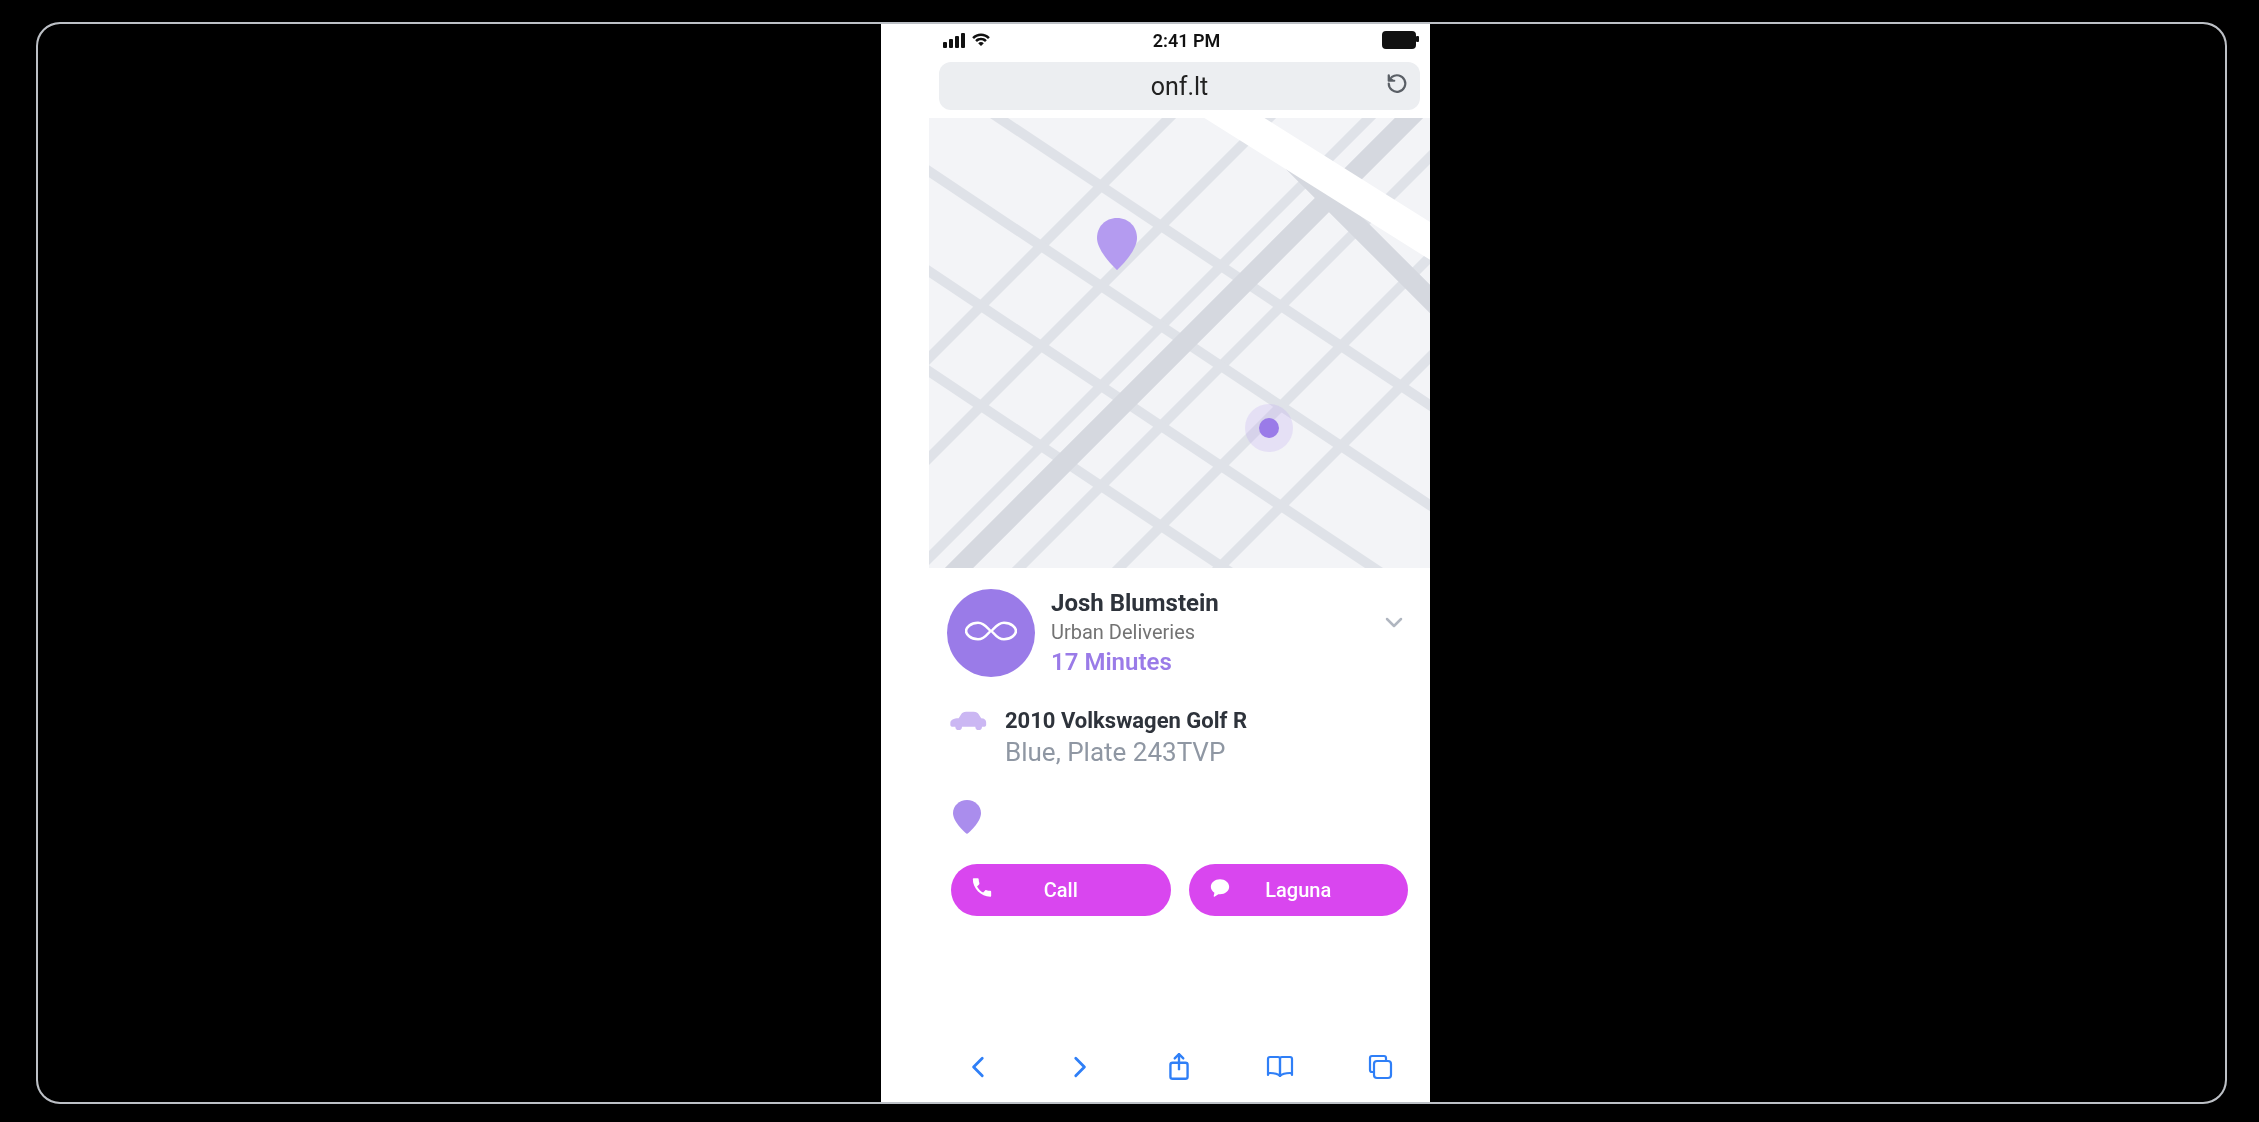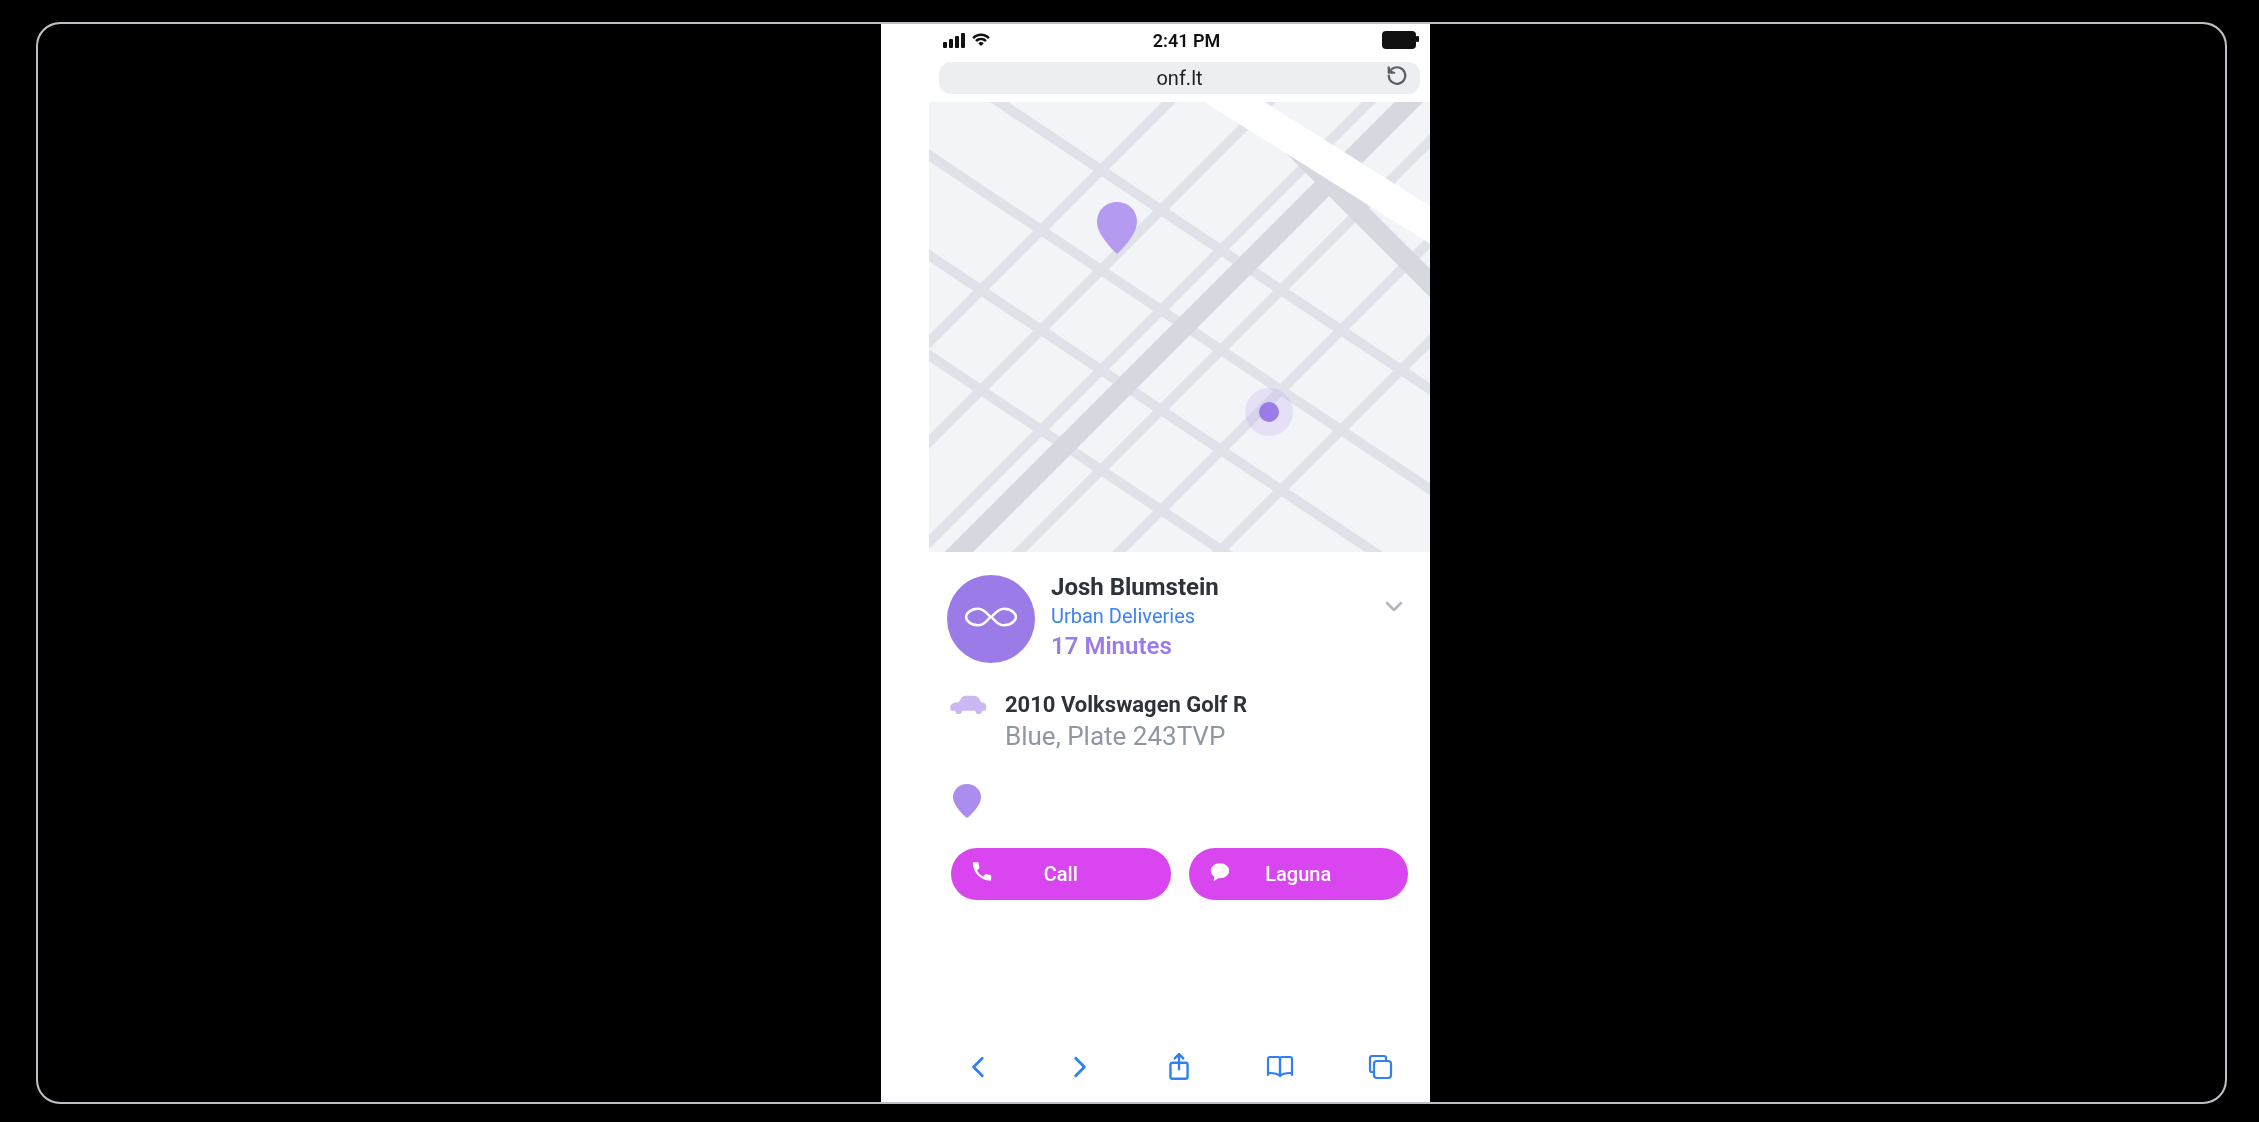--- a/index.html
+++ b/index.html
@@ -53,46 +53,46 @@
   .battery {
     width:30px; height:14px; border:2px solid #111; border-radius:4px; position:relative;
     background:#111;
   }
   .battery::after{
     content:""; position:absolute; right:-5px; top:3px; width:3px; height:6px; background:#111; border-radius:1px;
   }
   
   .urlbar-wrap { padding:6px 10px 8px 10px; }
   .urlbar {
-    height:32px; background:#eceef1; border-radius:12px;
+    height:48px; background:#eceef1; border-radius:12px;
     display:flex; align-items:center; justify-content:center;
     position:relative;
-    color:#222; font-size:20px; font-weight:400;
+    color:#222; font-size:25px; font-weight:400;
   }
   .urlbar .refresh { position:absolute; right:12px; top:50%; transform:translateY(-50%); color:#5a5f66; }
   
   .map { flex:0 0 450px; position:relative; background:#f1f2f6; overflow:hidden; }
   .map svg { position:absolute; inset:0; width:100%; height:100%; }
   
   .card {
     flex:1 1 auto;
     background:#fff;
     display:flex; flex-direction:column;
     padding:14px 18px 0 18px;
     gap:6px;
   }
-  .driver-row { display:flex; align-items:flex-end; gap:16px; position:relative; padding-top:6px; }
+  .driver-row { display:flex; align-items:center; gap:16px; position:relative; padding-top:6px; }
   .avatar {
     width:88px; height:88px; border-radius:50%; background:#9a7be8;
     display:flex; align-items:center; justify-content:center;
     flex-shrink:0;
   }
   .avatar svg { width:52px; height:28px; }
   .driver-text .name { font-size:24px; font-weight:700; color:#2e333b; line-height:1.3; }
-  .driver-text .company { font-size:20px; color:#3b82f6; line-height:1.35; }
+  .driver-text .company { font-size:20px; color:#737373; line-height:1.35; }
   .driver-text .eta { font-size:24px; color:#9a7be8; font-weight:600; line-height:1.35; }
   .chevron { position:absolute; right:6px; top:28px; color:#b0b6c0; }
   .info-row { display:flex; align-items:flex-start; gap:18px; padding-top:22px; }
   .info-icon { width:40px; display:flex; justify-content:center; padding-top:2px; flex-shrink:0; }
   .info-text .title { font-size:22px; font-weight:700; color:#2e333b; line-height:1.3; }
   .info-text .sub { font-size:26px; color:#8f97a3; line-height:1.35; }
   
   .actions { display:flex; gap:18px; padding:24px 4px 18px 4px; }
   .pill {
     flex:1 1 0;

